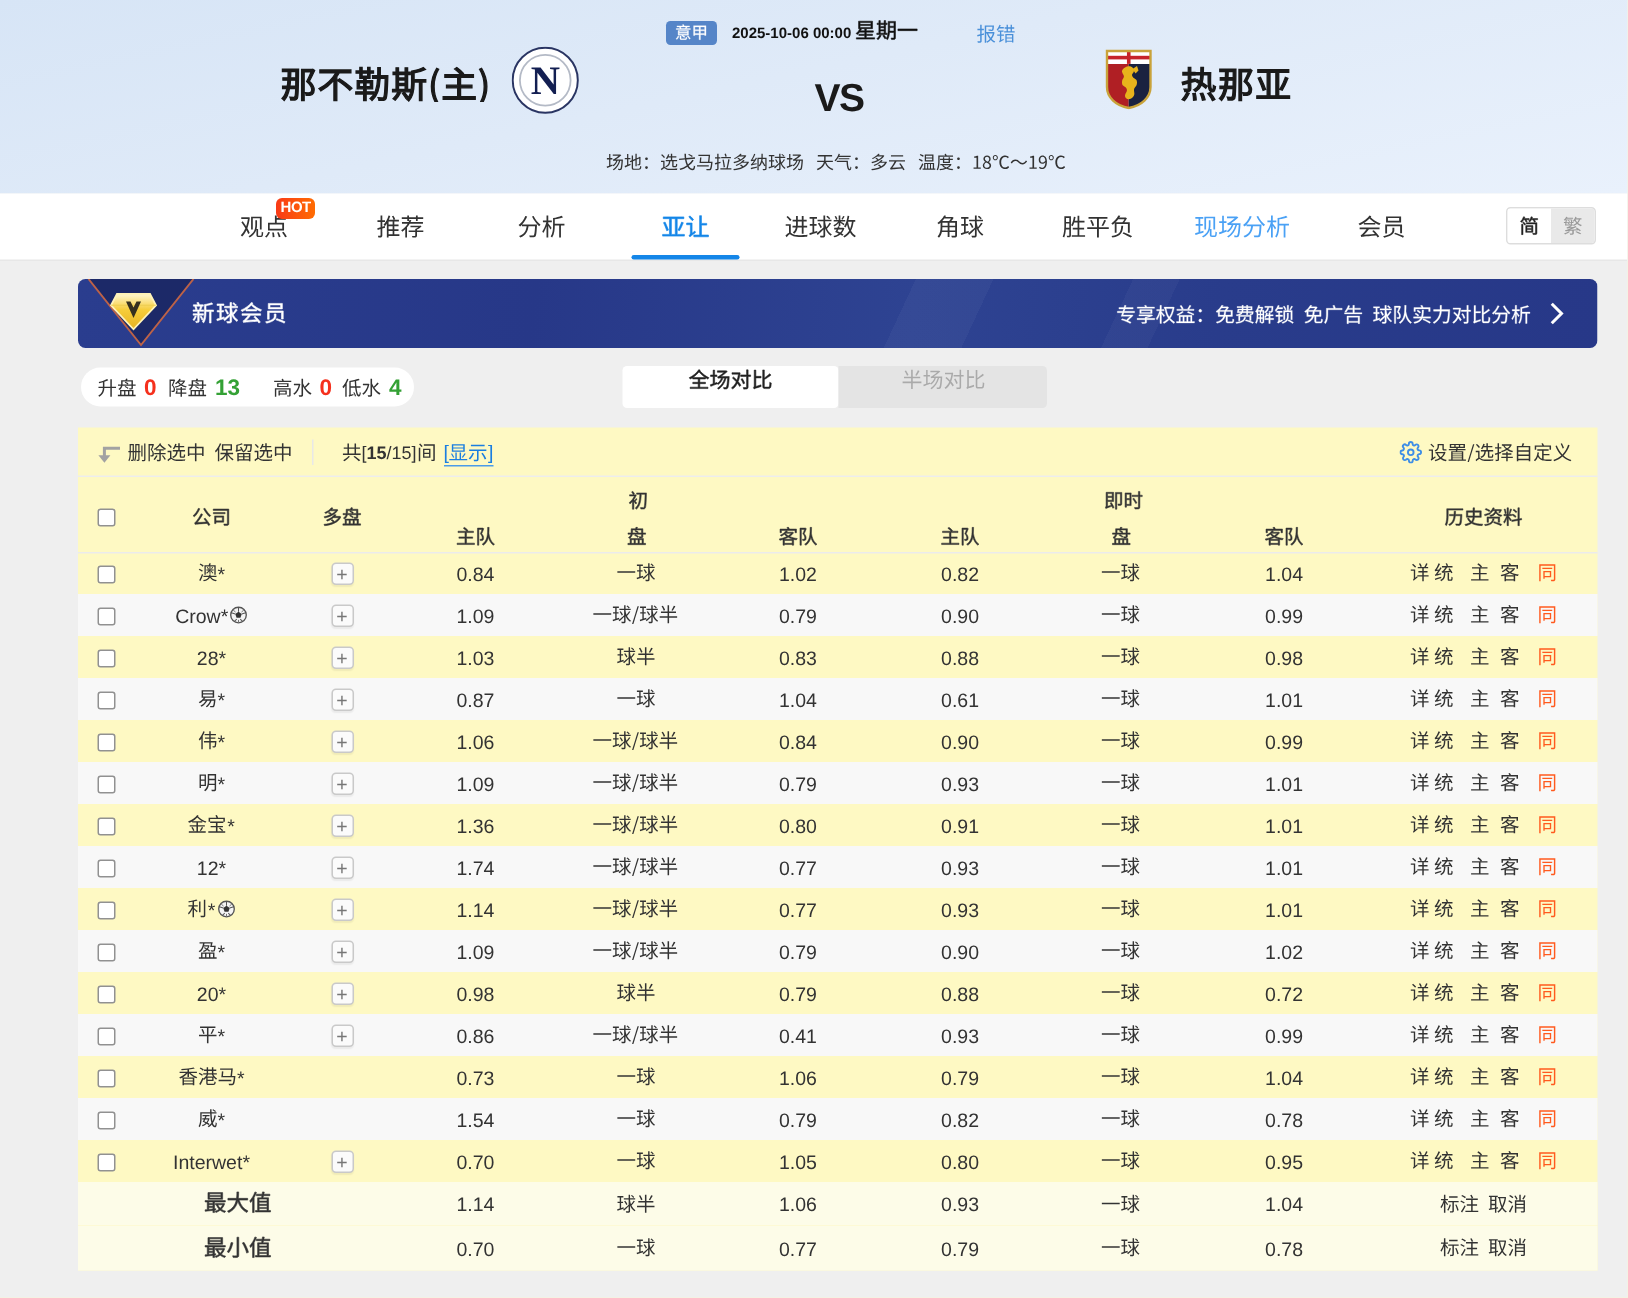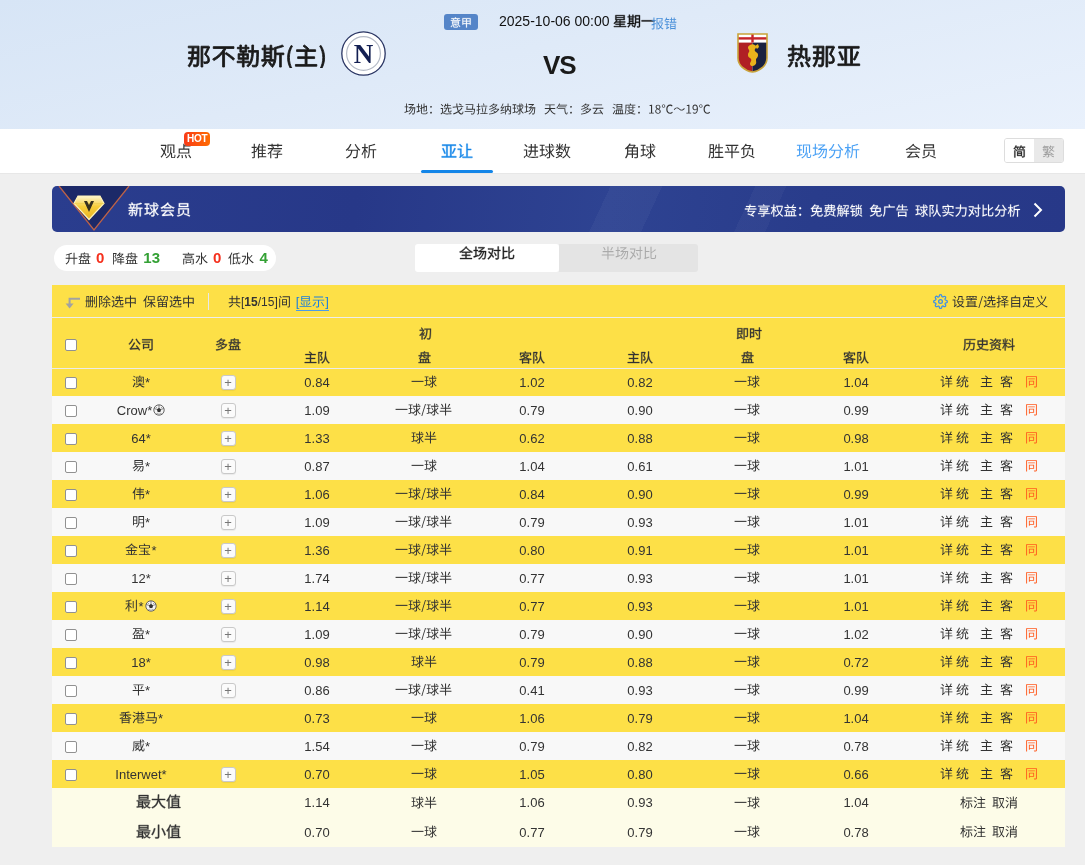--- a/index.html
+++ b/index.html
@@ -1,21 +1,21 @@
 <!DOCTYPE html>
 <html><head><meta charset="utf-8"><style>
 *{margin:0;padding:0;box-sizing:border-box}
 html,body{width:1085px;height:865px;overflow:hidden;background:#efefef;
   font-family:"Liberation Sans",sans-serif;position:relative}
 .cj{display:inline-block}
 #hdr{position:absolute;left:0;top:0;width:1085px;height:129px;
   background:linear-gradient(168deg,#d7e5f6 0%,#dfeaf8 45%,#e9f1fc 100%)}
 #badge{position:absolute;left:444px;top:14px;width:34px;height:16px;background:#5585c8;
   border-radius:3px;text-align:center;line-height:16px}
-#date{position:absolute;left:499px;top:13px;font-size:14px;font-weight:normal;color:#111}
+#date{position:absolute;left:488px;top:13px;font-size:10px;font-weight:bold;color:#111}
 #berr{position:absolute;left:651px;top:14px}
 #hname{position:absolute;right:758px;top:44px;white-space:nowrap}
 #npl{position:absolute;left:341px;top:31px}
 #vs{position:absolute;left:543px;top:50px;font-size:26px;font-weight:bold;color:#1a1a1a;
   letter-spacing:-1px}
 #gen{position:absolute;left:736px;top:32px}
 #aname{position:absolute;left:787px;top:44px;white-space:nowrap}
 #inforow{position:absolute;left:404px;top:100px;white-space:nowrap}
 #nav{position:absolute;left:0;top:129px;width:1085px;height:45px;background:#fff;
   border-bottom:1px solid #e7e7e7}
@@ -34,21 +34,21 @@
 #bright{position:absolute;right:44px;top:16px;white-space:nowrap}
 #bchev{position:absolute;right:22px;top:15px}
 #pill{position:absolute;left:54px;top:245px;width:222px;height:26px;border-radius:13px;background:#fff;
   padding-left:11px;line-height:26px;white-space:nowrap;font-size:14px;font-weight:bold}
 #pill .r{color:#f5301d;font-size:15px}
 #pill .g{color:#34a135;font-size:15px}
 #tabs{position:absolute;left:415px;top:244px;height:28px;white-space:nowrap;font-size:0}
 #tabs span{display:inline-block;height:28px;line-height:28px;text-align:center;vertical-align:top}
 #tab1{width:144px;background:#fff;border-radius:3px}
 #tab2{width:139px;background:#e4e4e4;border-radius:0 3px 3px 0}
-#card{position:absolute;left:52px;top:285px;width:1013px;height:562px;background:#fde047}
+#card{position:absolute;left:52px;top:285px;width:1013px;height:562px;background:#fef9c3}
 #toolbar{position:relative;height:33px;border-bottom:1px solid #ededed}
 #toolbar .t{position:absolute;top:9px;white-space:nowrap;font-size:13px;color:#333}
 #tdiv{position:absolute;left:156px;top:8px;width:1px;height:17px;background:#e8e8e8}
 table{border-collapse:collapse;table-layout:fixed;width:1013px;font-size:13px;color:#333}
 td,th{text-align:center;padding:0;overflow:hidden;white-space:nowrap}
 thead tr.h1{height:27px}
 thead tr.h1 th{padding-top:4px}
 thead tr.h2{height:23px}
 thead tr.h2 th{padding-top:3px}
 thead{border-bottom:1px solid #ebebeb}
@@ -676,30 +676,30 @@
                   <use href="#g5ba2" x="0"></use>
                 </g>
               </svg></span><span style="margin-left:12px"><svg class="cj" style="color:#ff5a1e;width:13.0px;height:13.0px;vertical-align:-1.56px;" viewBox="0 -880 1000 1000">
                 <g transform="scale(1,-1)" fill="currentColor">
                   <use href="#g540c" x="0"></use>
                 </g>
               </svg></span></td>
         </tr>
 <tr>
           <td><span class="cb"></span></td>
-          <td><span>64*</span></td>
+          <td><span>28*</span></td>
           <td><span class="plus">+</span></td>
-          <td>1.33</td>
+          <td>1.03</td>
           <td><svg class="cj" style="color:#333;width:26.0px;height:13.0px;vertical-align:-1.56px;" viewBox="0 -880 2000 1000">
               <g transform="scale(1,-1)" fill="currentColor">
                 <use href="#g7403" x="0"></use>
                 <use href="#g534a" x="1000"></use>
               </g>
             </svg></td>
-          <td>0.62</td>
+          <td>0.83</td>
           <td>0.88</td>
           <td><svg class="cj" style="color:#333;width:26.0px;height:13.0px;vertical-align:-1.56px;" viewBox="0 -880 2000 1000">
               <g transform="scale(1,-1)" fill="currentColor">
                 <use href="#g4e00" x="0"></use>
                 <use href="#g7403" x="1000"></use>
               </g>
             </svg></td>
           <td>0.98</td>
           <td class="hist"><span class="hl"><svg class="cj" style="color:#333;width:13.0px;height:13.0px;vertical-align:-1.56px;" viewBox="0 -880 1000 1000">
                 <g transform="scale(1,-1)" fill="currentColor">
@@ -1060,21 +1060,21 @@
                   <use href="#g5ba2" x="0"></use>
                 </g>
               </svg></span><span style="margin-left:12px"><svg class="cj" style="color:#ff5a1e;width:13.0px;height:13.0px;vertical-align:-1.56px;" viewBox="0 -880 1000 1000">
                 <g transform="scale(1,-1)" fill="currentColor">
                   <use href="#g540c" x="0"></use>
                 </g>
               </svg></span></td>
         </tr>
 <tr>
           <td><span class="cb"></span></td>
-          <td><span>18*</span></td>
+          <td><span>20*</span></td>
           <td><span class="plus">+</span></td>
           <td>0.98</td>
           <td><svg class="cj" style="color:#333;width:26.0px;height:13.0px;vertical-align:-1.56px;" viewBox="0 -880 2000 1000">
               <g transform="scale(1,-1)" fill="currentColor">
                 <use href="#g7403" x="0"></use>
                 <use href="#g534a" x="1000"></use>
               </g>
             </svg></td>
           <td>0.79</td>
           <td>0.88</td>
@@ -1262,21 +1262,21 @@
               </g>
             </svg></td>
           <td>1.05</td>
           <td>0.80</td>
           <td><svg class="cj" style="color:#333;width:26.0px;height:13.0px;vertical-align:-1.56px;" viewBox="0 -880 2000 1000">
               <g transform="scale(1,-1)" fill="currentColor">
                 <use href="#g4e00" x="0"></use>
                 <use href="#g7403" x="1000"></use>
               </g>
             </svg></td>
-          <td>0.66</td>
+          <td>0.95</td>
           <td class="hist"><span class="hl"><svg class="cj" style="color:#333;width:13.0px;height:13.0px;vertical-align:-1.56px;" viewBox="0 -880 1000 1000">
                 <g transform="scale(1,-1)" fill="currentColor">
                   <use href="#g8be6" x="0"></use>
                 </g>
               </svg></span><span class="hl" style="margin-left:3px"><svg class="cj" style="color:#333;width:13.0px;height:13.0px;vertical-align:-1.56px;" viewBox="0 -880 1000 1000">
                 <g transform="scale(1,-1)" fill="currentColor">
                   <use href="#g7edf" x="0"></use>
                 </g>
               </svg></span><span class="hl" style="margin-left:11px"><svg class="cj" style="color:#333;width:13.0px;height:13.0px;vertical-align:-1.56px;" viewBox="0 -880 1000 1000">
                 <g transform="scale(1,-1)" fill="currentColor">

